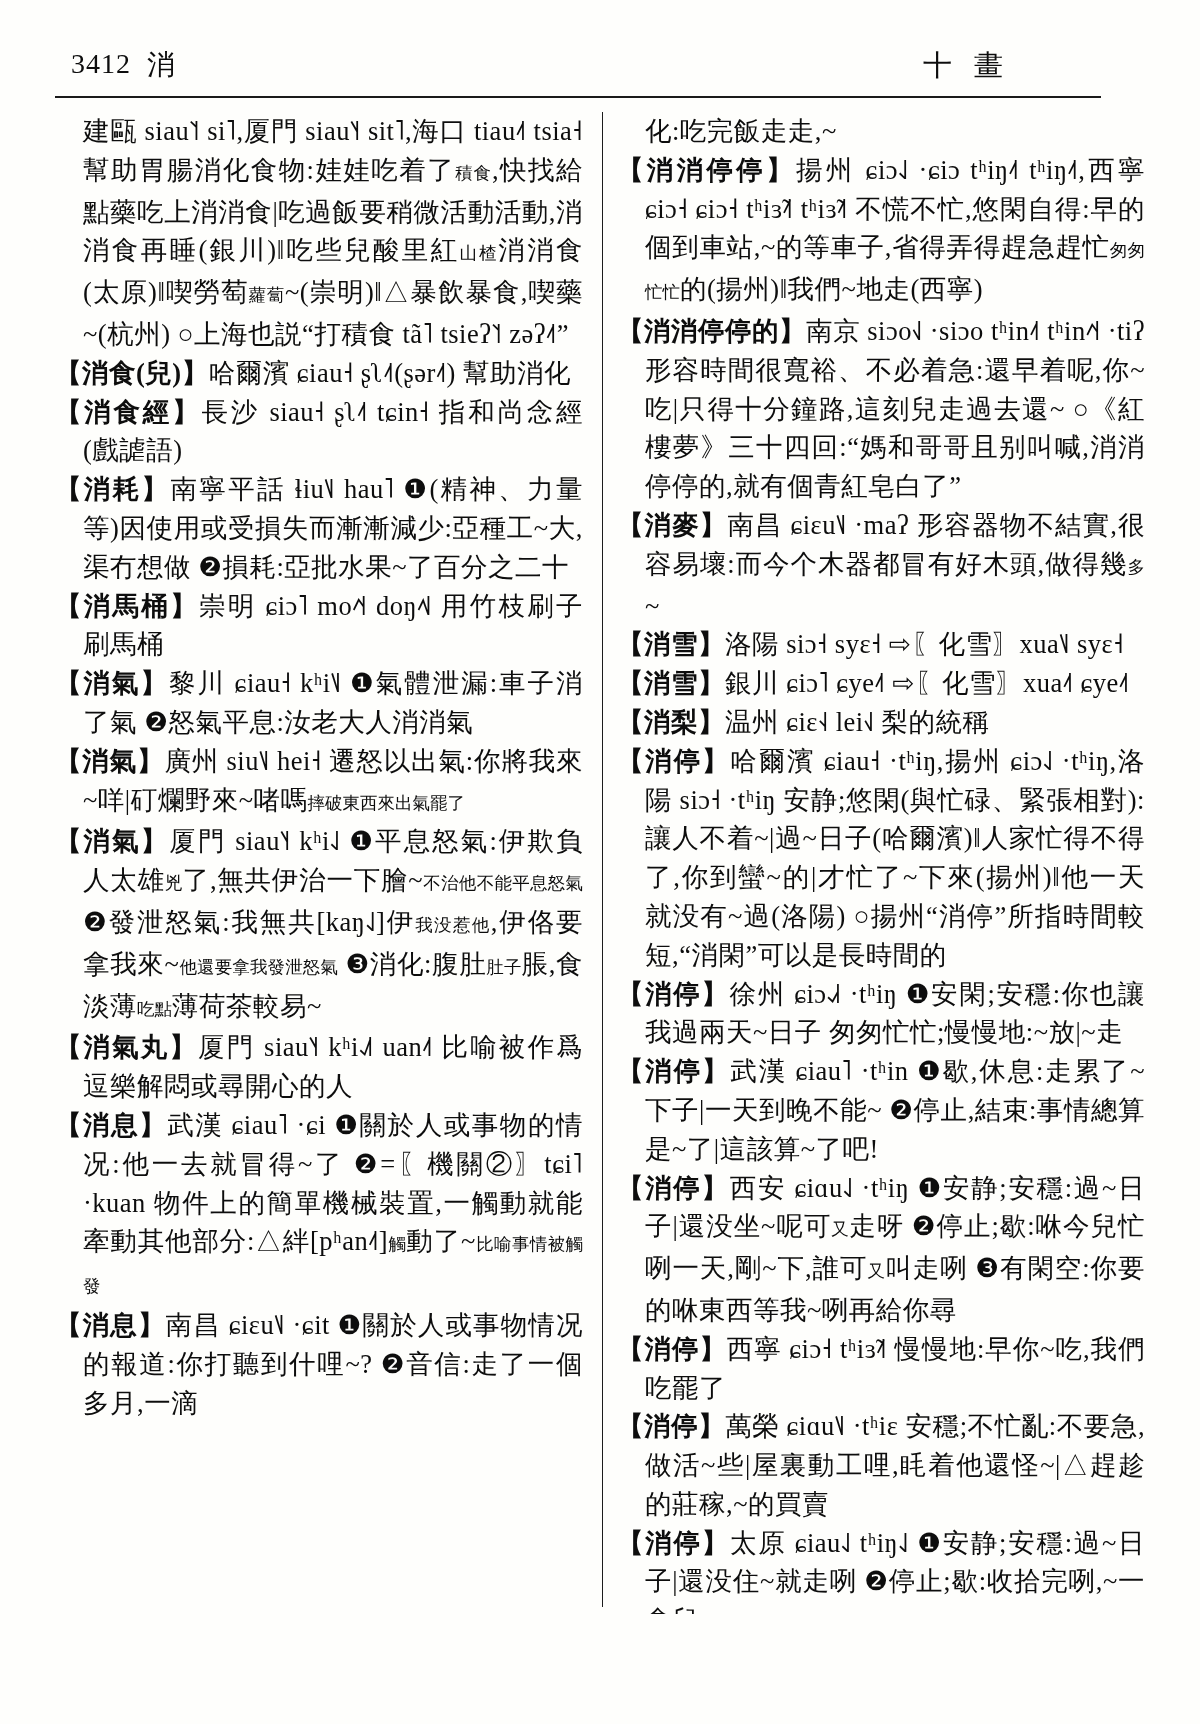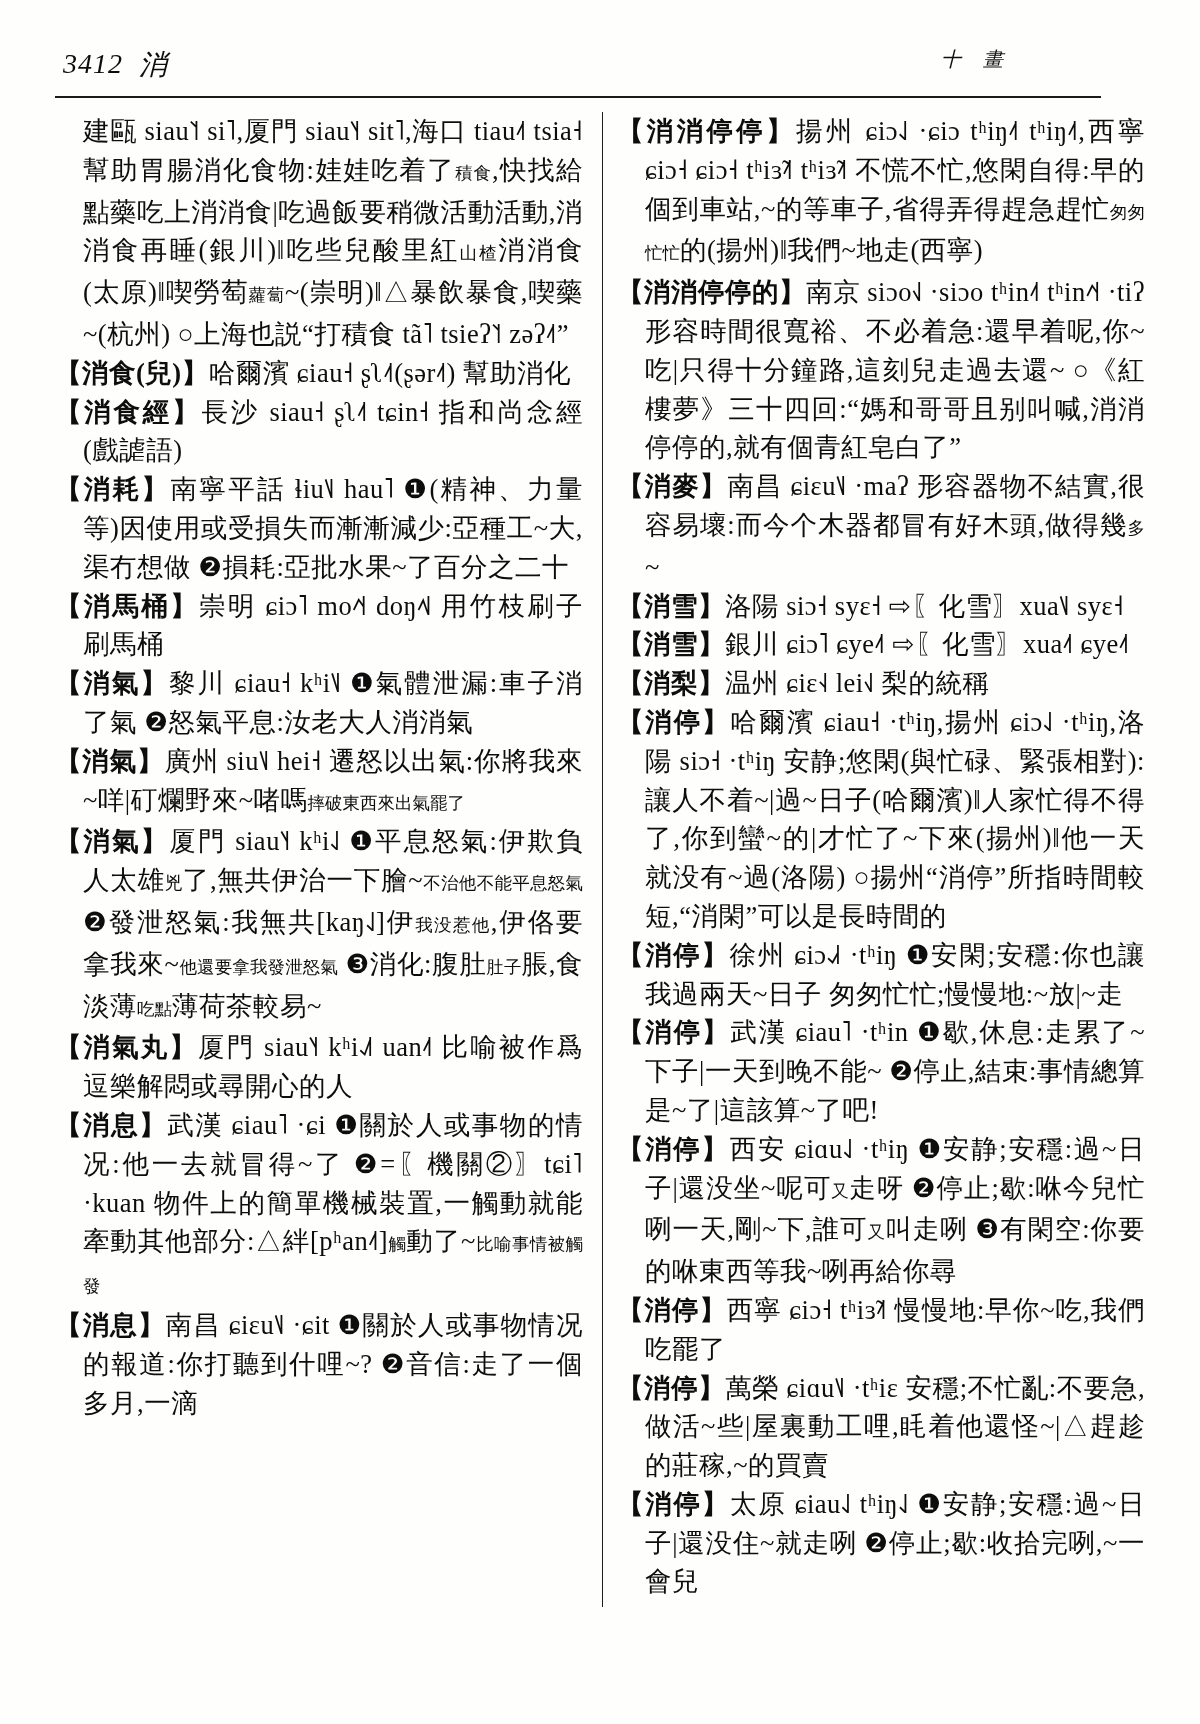--- a/index.html
+++ b/index.html
@@ -6,28 +6,27 @@
   .page{
     position:relative;
     width:1200px;height:1724px;
     background:#fefefc;
     color:#0d0d0d;
     font-family:"Liberation Serif", serif;
     overflow:hidden;
     box-sizing:border-box;
   }
   .hdr{
-    position:absolute;top:48px;left:55px;right:55px;
+    position:absolute;top:48px;left:63px;right:55px;
     height:42px;
     font-size:28px;
-    font-style:italic;
   }
   .hdr .pageno{position:absolute;left:8px;top:0;letter-spacing:1px;}
   .hdr .secchar{position:absolute;left:84px;top:-2px;font-size:28px;}
-  .hdr .stroke{position:absolute;right:120px;top:-2px;font-size:20px;letter-spacing:22px;}
+  .hdr .stroke{position:absolute;right:120px;top:-2px;font-size:29px;letter-spacing:22px;}
   .hrule{
     position:absolute;top:96px;left:55px;width:1046px;height:2px;
     background:#1a1a1a;
   }
   .cols{
     position:absolute;top:112px;left:55px;right:55px;bottom:110px;
     display:flex;
   }
   .col{width:530px;overflow:hidden;}
   .col.left{margin-right:4px;}
@@ -69,20 +68,21 @@
         <div class="entry"><span class="head">【消氣】</span><span class="tx">廣州 siu˥˩ hei˧ 遷怒以出氣:你將我來~咩|矴爛野來~啫嗎</span><span class="sm">摔破東西來出氣罷了</span></div>
         <div class="entry"><span class="head">【消氣】</span><span class="tx">厦門 siau˥˧ kʰi˨˩ ❶平息怒氣:伊欺負人太雄</span><span class="sm">兇</span><span class="tx">了,無共伊治一下膾~</span><span class="sm">不治他不能平息怒氣</span><span class="tx"> ❷發泄怒氣:我無共[kaŋ˨˩]伊</span><span class="sm">我没惹他</span><span class="tx">,伊佫要拿我來~</span><span class="sm">他還要拿我發泄怒氣</span><span class="tx"> ❸消化:腹肚</span><span class="sm">肚子</span><span class="tx">脹,食淡薄</span><span class="sm">吃點</span><span class="tx">薄荷茶較易~</span></div>
         <div class="entry"><span class="head">【消氣丸】</span><span class="tx">厦門 siau˥˧ kʰi˨˩˦ uan˨˦ 比喻被作爲逗樂解悶或尋開心的人</span></div>
         <div class="entry"><span class="head">【消息】</span><span class="tx">武漢 ɕiau˥ ·ɕi ❶關於人或事物的情况:他一去就冒得~了 ❷=〖機關②〗tɕi˥ ·kuan 物件上的簡單機械裝置,一觸動就能牽動其他部分:△絆[pʰan˨˦]</span><span class="sm">觸</span><span class="tx">動了~</span><span class="sm">比喻事情被觸發</span></div>
         <div class="entry"><span class="head">【消息】</span><span class="tx">南昌 ɕiɛu˥˩ ·ɕit ❶關於人或事物情况的報道:你打聽到什哩~? ❷音信:走了一個多月,一滴</span></div>
       </div>
     <div class="gutter">
       <div class="vdivider"></div>
     </div>
     <div class="col right" id="col-right">
+        <div class="entry cont"><span class="tx">化:吃完飯走走,~</span></div>
         <div class="entry"><span class="head">【消消停停】</span><span class="tx">揚州 ɕiɔ˨˩ ·ɕiɔ tʰiŋ˨˦ tʰiŋ˨˦,西寧 ɕiɔ˧ ɕiɔ˧ tʰiɜ̃˨˦ tʰiɜ̃˨˦ 不慌不忙,悠閑自得:早的個到車站,~的等車子,省得弄得趕急趕忙</span><span class="sm">匆匆忙忙</span><span class="tx">的(揚州)‖我們~地走(西寧)</span></div>
         <div class="entry"><span class="head">【消消停停的】</span><span class="tx">南京 siɔo˧˩ ·siɔo tʰin˨˦ tʰin˨˦˧ ·tiʔ 形容時間很寬裕、不必着急:還早着呢,你~吃|只得十分鐘路,這刻兒走過去還~ ○《紅樓夢》三十四回:“媽和哥哥且别叫喊,消消停停的,就有個青紅皂白了”</span></div>
         <div class="entry"><span class="head">【消麥】</span><span class="tx">南昌 ɕiɛu˥˩ ·maʔ 形容器物不結實,很容易壞:而今个木器都冒有好木頭,做得幾</span><span class="sm">多</span><span class="tx">~</span></div>
         <div class="entry"><span class="head">【消雪】</span><span class="tx">洛陽 siɔ˧ syɛ˧ ⇨〖化雪〗xua˥˩ syɛ˧</span></div>
         <div class="entry"><span class="head">【消雪】</span><span class="tx">銀川 ɕiɔ˥ ɕye˨˦ ⇨〖化雪〗xua˨˦ ɕye˨˦</span></div>
         <div class="entry"><span class="head">【消梨】</span><span class="tx">温州 ɕiɛ˧˨ lei˧˩ 梨的統稱</span></div>
         <div class="entry"><span class="head">【消停】</span><span class="tx">哈爾濱 ɕiau˧ ·tʰiŋ,揚州 ɕiɔ˨˩ ·tʰiŋ,洛陽 siɔ˧ ·tʰiŋ 安静;悠閑(與忙碌、緊張相對):讓人不着~|過~日子(哈爾濱)‖人家忙得不得了,你到蠻~的|才忙了~下來(揚州)‖他一天就没有~過(洛陽) ○揚州“消停”所指時間較短,“消閑”可以是長時間的</span></div>
         <div class="entry"><span class="head">【消停】</span><span class="tx">徐州 ɕiɔ˨˩˧ ·tʰiŋ ❶安閑;安穩:你也讓我過兩天~日子 匆匆忙忙;慢慢地:~放|~走</span></div>
         <div class="entry"><span class="head">【消停】</span><span class="tx">武漢 ɕiau˥ ·tʰin ❶歇,休息:走累了~下子|一天到晚不能~ ❷停止,結束:事情總算是~了|這該算~了吧!</span></div>
         <div class="entry"><span class="head">【消停】</span><span class="tx">西安 ɕiɑu˨˩ ·tʰiŋ ❶安静;安穩:過~日子|還没坐~呢可</span><span class="sm">又</span><span class="tx">走呀 ❷停止;歇:咻今兒忙咧一天,剛~下,誰可</span><span class="sm">又</span><span class="tx">叫走咧 ❸有閑空:你要的咻東西等我~咧再給你尋</span></div>

